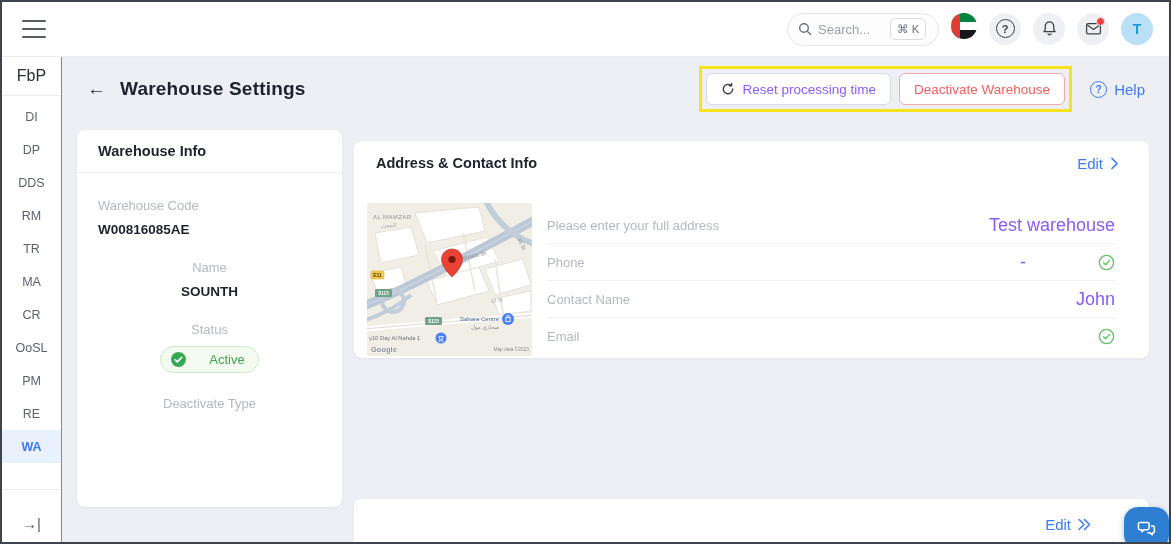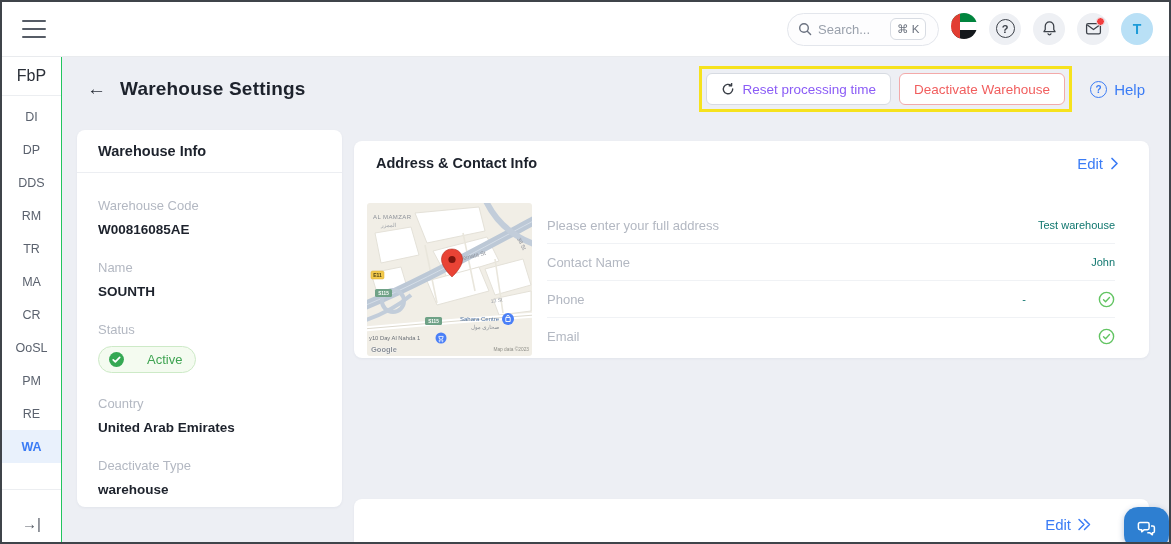--- a/index.html
+++ b/index.html
@@ -49,35 +49,35 @@
   .help-link { display:flex; align-items:center; gap:7px; color:#3b7cf5; font-size:15px; cursor:pointer; }
   .q-circle-blue { width:17px; height:17px; border:1.5px solid #3b7cf5; border-radius:50%; font-size:10px; font-weight:bold; color:#3b7cf5; display:flex; align-items:center; justify-content:center; }
 
   .card { position:absolute; background:#fff; border-radius:8px; box-shadow:0 1px 3px rgba(25,39,70,.05); }
   .card-title { font-size:14.5px; font-weight:bold; color:#1d222c; }
 
   
   .info-card { left:15px; top:73px; width:265px; height:377px; }
   .info-title { padding:13px 21px; border-bottom:1px solid #eceef2; }
   .info-body { padding:25px 21px 0; }
-  .group + .group { margin-top:23px; }
+  .group + .group { margin-top:23px;text-align:center; }
   .f-label { font-size:13px; color:#b3b8c2; }
   .f-value { font-size:13.5px; font-weight:bold; color:#1d222c; margin-top:9px; }
   .status-badge { margin-top:9px; display:inline-flex; align-items:center; gap:22px; height:27px; padding:0 13px 0 9px; border:1px solid #cdeac7; background:#f4fbf0; border-radius:14px; color:#3fa452; font-size:13px; font-weight:500; }
 
   
   .addr-card { left:292px; top:84px; width:795px; height:217px; }
   .card-head { position:absolute; top:14px; left:22px; }
   .edit-link { position:absolute; top:14px; right:30px; display:flex; align-items:center; gap:7px; color:#3b7cf5; font-size:15px; cursor:pointer; }
   .map-box { position:absolute; left:13px; top:62px; width:165px; height:153px; border-radius:3px; overflow:hidden; cursor:pointer; }
   .addr-rows { position:absolute; left:193px; top:66px; right:34px; }
   .addr-row { height:37px; display:flex; align-items:center; border-bottom:1px solid #f0f2f5; }
   .addr-row:last-child { border-bottom:none; }
   .addr-row .f-label { flex:1; }
-  .addr-val { font-size:11px; font-weight:500; color:#0f766e; }
+  .addr-val { font-size:18px; font-weight:500; color:#8b5cf6; }
   .val-gap { margin-right:72px; }
   .check-icon { width:17px; height:17px; }
 
   
   .size-card { left:292px; top:318px; width:795px; height:113px; }
   .size-row { position:absolute; left:23px; right:34px; top:62px; display:flex; align-items:center; }
   .size-row .f-label { flex:1; }
 
   
   .order-card { left:292px; top:442px; width:795px; height:80px; }
@@ -190,26 +190,21 @@
           <div class="f-label">Status</div>
           <div class="status-badge">
             <svg class="check-icon" viewBox="0 0 16 16">
               <circle cx="8" cy="8" r="7" fill="#34a853"></circle>
               <path d="M4.9 8.3l2 2 4.1-4.3" stroke="#fff" stroke-width="1.6" fill="none" stroke-linecap="round" stroke-linejoin="round"></path>
             </svg>
             <span>Active</span>
           </div>
         </div>
         <div class="group">
-          <div class="f-label">Country</div>
-          <div class="f-value">United Arab Emirates</div>
-        </div>
-        <div class="group">
           <div class="f-label">Deactivate Type</div>
-          <div class="f-value">warehouse</div>
         </div>
       </div>
     </div>
 
     <div class="card addr-card">
       <div class="card-head card-title">Address &amp; Contact Info</div>
       <div class="edit-link">
         <span>Edit</span>
         <svg width="9" height="13" viewBox="0 0 9 13">
           <path d="M2 1.5 L7 6.5 L2 11.5" fill="none" stroke="#3b7cf5" stroke-width="1.7" stroke-linecap="round" stroke-linejoin="round"></path>
@@ -280,30 +275,30 @@
           <text x="162" y="148" font-size="4.8" fill="#8f8f88" text-anchor="end">Map data ©2023</text>
         </svg>
       </div>
 
       <div class="addr-rows">
         <div class="addr-row">
           <span class="f-label">Please enter your full address</span>
           <span class="addr-val">Test warehouse</span>
         </div>
         <div class="addr-row">
-          <span class="f-label">Contact Name</span>
-          <span class="addr-val">John</span>
-        </div>
-        <div class="addr-row">
           <span class="f-label">Phone</span>
           <span class="addr-val val-gap">-</span>
           <svg class="check-icon" viewBox="0 0 16 16">
             <circle cx="8" cy="8" r="6.7" fill="none" stroke="#62c462" stroke-width="1.3"></circle>
             <path d="M5.2 8.2l1.9 1.9 3.7-3.9" fill="none" stroke="#62c462" stroke-width="1.3" stroke-linecap="round" stroke-linejoin="round"></path>
           </svg>
+        </div>
+        <div class="addr-row">
+          <span class="f-label">Contact Name</span>
+          <span class="addr-val">John</span>
         </div>
         <div class="addr-row">
           <span class="f-label">Email</span>
           <span class="addr-val val-gap"></span>
           <svg class="check-icon" viewBox="0 0 16 16">
             <circle cx="8" cy="8" r="6.7" fill="none" stroke="#62c462" stroke-width="1.3"></circle>
             <path d="M5.2 8.2l1.9 1.9 3.7-3.9" fill="none" stroke="#62c462" stroke-width="1.3" stroke-linecap="round" stroke-linejoin="round"></path>
           </svg>
         </div>
       </div>

